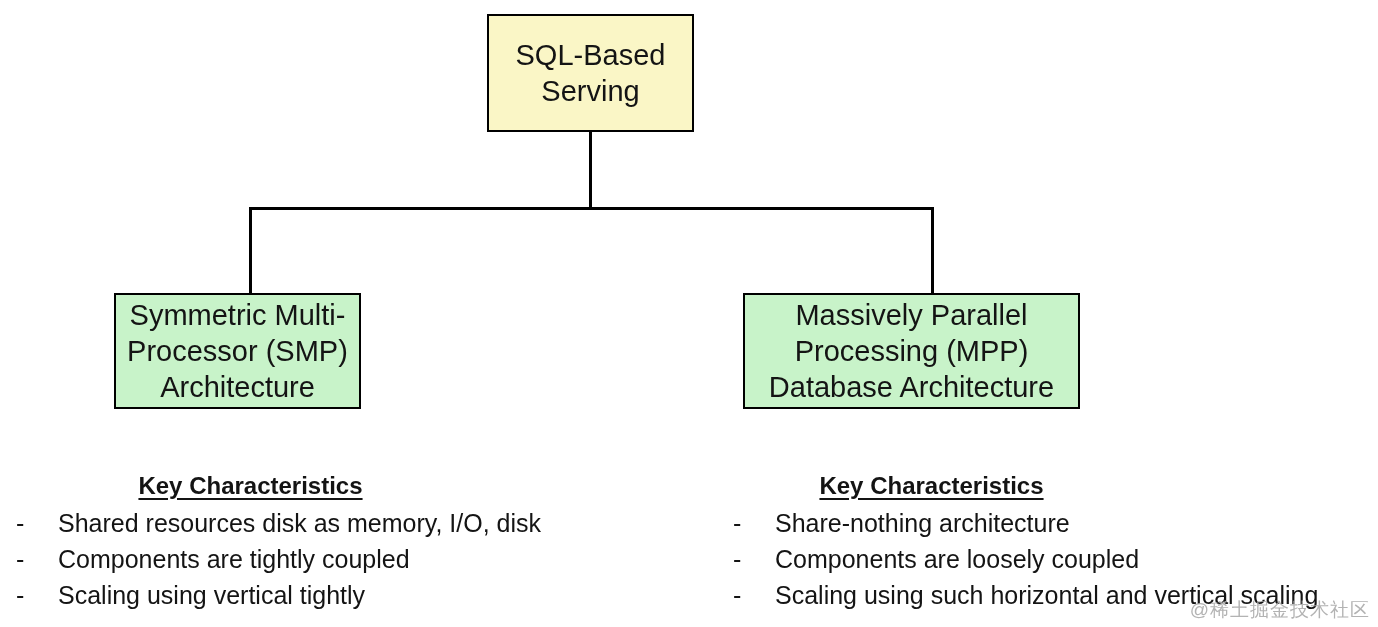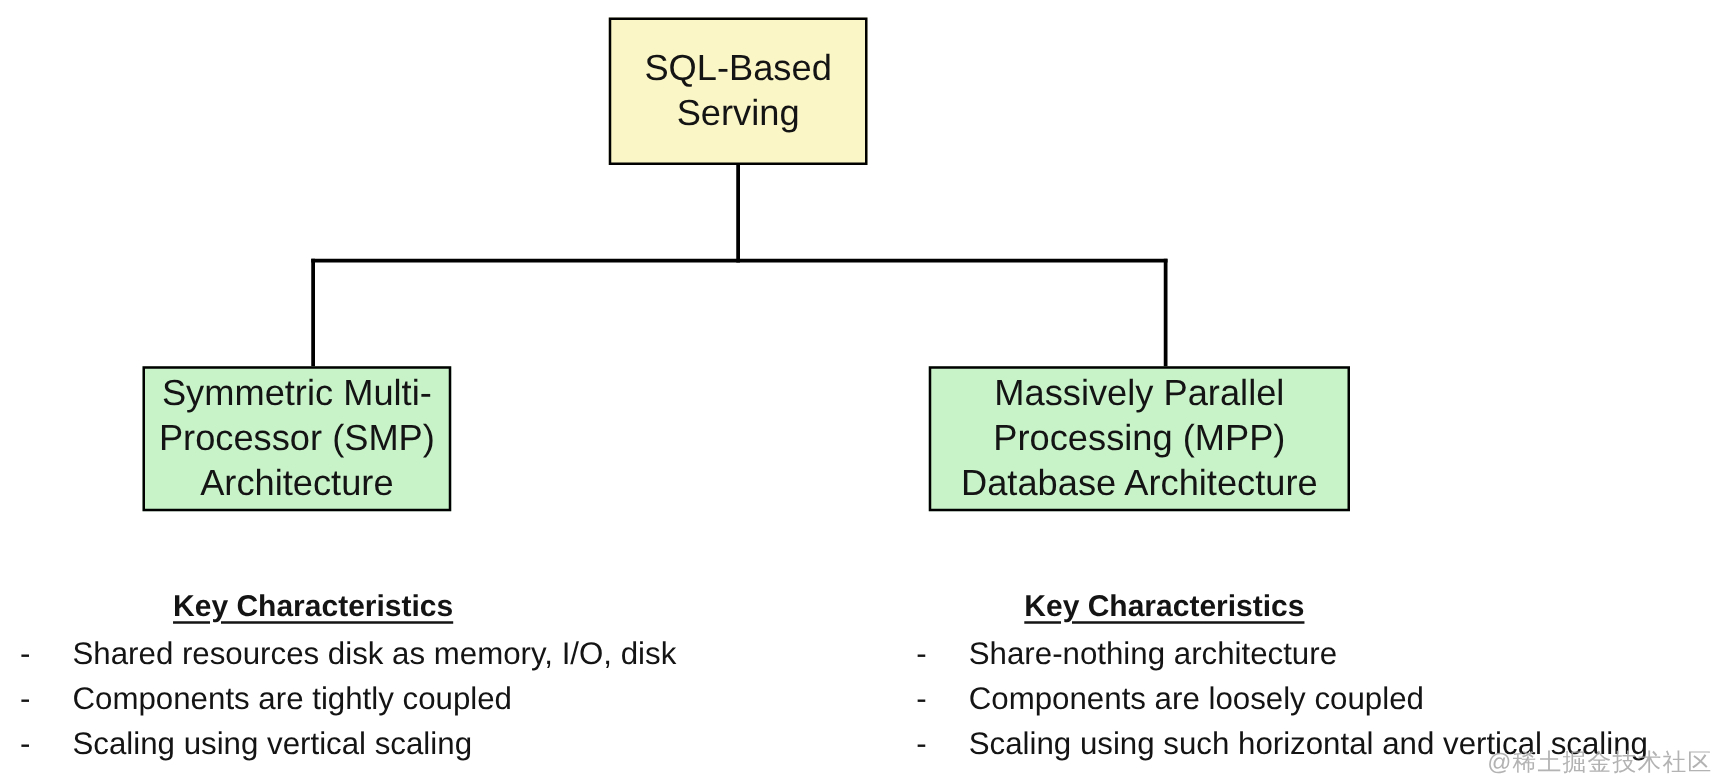--- a/index.html
+++ b/index.html
@@ -140,21 +140,21 @@
     <div class="bullet-item">
       <span class="bullet-marker">-</span>
       <span class="bullet-text">Shared resources disk as memory, I/O, disk</span>
     </div>
     <div class="bullet-item">
       <span class="bullet-marker">-</span>
       <span class="bullet-text">Components are tightly coupled</span>
     </div>
     <div class="bullet-item">
       <span class="bullet-marker">-</span>
-      <span class="bullet-text">Scaling using vertical scaling</span>
+      <span class="bullet-text">Scaling using vertical tightly</span>
     </div>
   </div>
 
   <div class="bullet-list bullet-list-right">
     <div class="bullet-item">
       <span class="bullet-marker">-</span>
       <span class="bullet-text">Share-nothing architecture</span>
     </div>
     <div class="bullet-item">
       <span class="bullet-marker">-</span>

